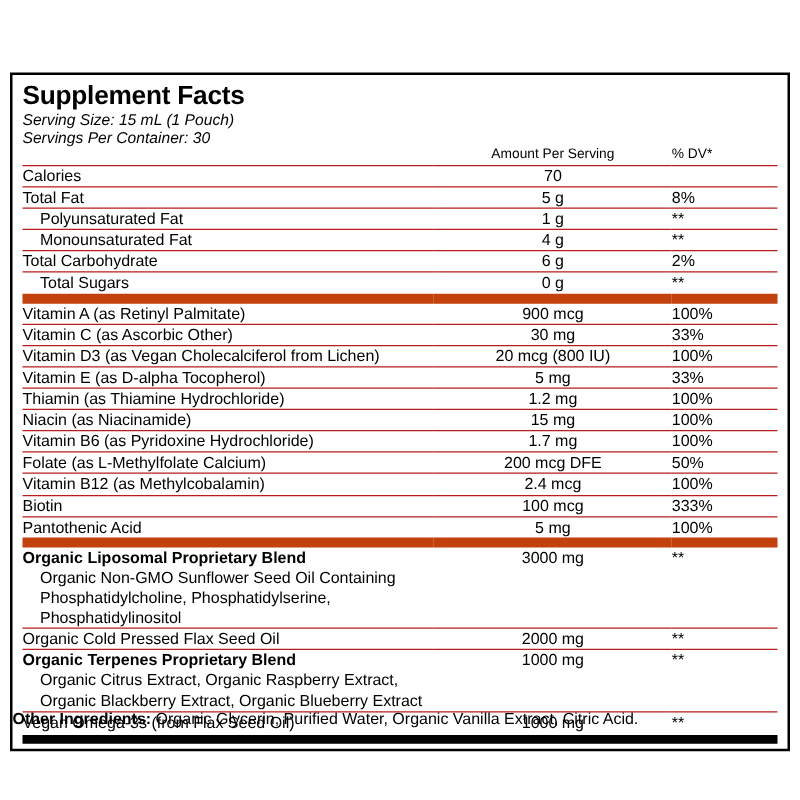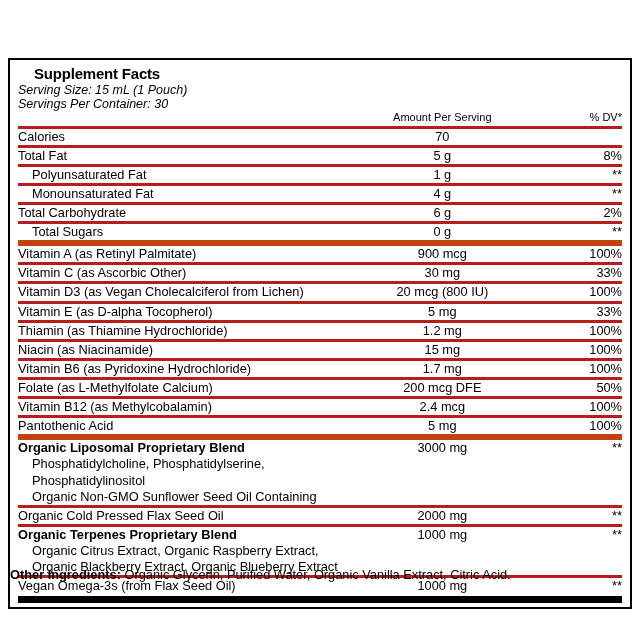--- a/index.html
+++ b/index.html
@@ -18,25 +18,25 @@
     position: absolute;
     left: 8px;
     top: 58px;
     width: 624px;
     box-sizing: border-box;
     border: 2px solid #000;
     padding: 6px 8px 4px 8px;
     background: #fff;
   }
   .title {
-    font-size: 15px;
+    font-size: 21px;
     font-weight: bold;
     letter-spacing: -0.2px;
     line-height: 1.05;
-    margin: 0 0 1px 16px;
+    margin: 0 0 1px 0;
   }
   .serving-line {
     font-size: 12.5px;
     line-height: 1.12;
     font-style: italic;
   }
   .rule-thick { border-top: 7px solid #000; }
 
   table.facts {
     width: 100%;
@@ -48,25 +48,25 @@
     padding: 0;
     vertical-align: top;
     line-height: 1.26;
   }
   col.c-name { width: 54.5%; }
   col.c-amt  { width: 31.5%; }
   col.c-dv   { width: 14%; }
 
   td.name { text-align: left; padding-left: 1px; }
   td.amt  { text-align: center; }
-  td.dv   { text-align: right; padding-right: 2px; }
+  td.dv   { padding-right: 2px; }
 
   tr.hdr td { font-size: 11px; padding-bottom: 1px; }
-  tr.line td { border-top: 3px solid #b91c1c; }
-  tr.lineMed td { border-top: 6px solid #c2410c; }
+  tr.line td { border-top: 1px solid #b91c1c; }
+  tr.lineMed td { border-top: 8px solid #c2410c; }
 
   .indent1 { padding-left: 14px !important; }
   .bold { font-weight: bold; }
 
   .rowpad td { padding-top: 0.5px; padding-bottom: 0.5px; }
 
   .footnotes {
     font-size: 12.4px;
     line-height: 1.25;
     padding-top: 2px;
@@ -169,36 +169,41 @@
           <td class="name">Folate (as L-Methylfolate Calcium)</td>
           <td class="amt">200 mcg DFE</td>
           <td class="dv">50%</td>
         </tr>
         <tr class="rowpad line">
           <td class="name">Vitamin B12 (as Methylcobalamin)</td>
           <td class="amt">2.4 mcg</td>
           <td class="dv">100%</td>
         </tr>
         <tr class="rowpad line">
+          <td class="name">Biotin</td>
+          <td class="amt">100 mcg</td>
+          <td class="dv">333%</td>
+        </tr>
+        <tr class="rowpad line">
           <td class="name">Pantothenic Acid</td>
           <td class="amt">5 mg</td>
           <td class="dv">100%</td>
         </tr>
         <tr class="rowpad lineMed">
           <td class="name bold">Organic Liposomal Proprietary Blend</td>
           <td class="amt">3000 mg</td>
           <td class="dv">**</td>
         </tr>
         <tr class="rowpad">
+          <td class="name indent1">Organic Non-GMO Sunflower Seed Oil Containing</td>
+          <td class="amt"></td>
+          <td class="dv"></td>
+        </tr>
+        <tr class="rowpad">
           <td class="name indent1">Phosphatidylcholine, Phosphatidylserine, Phosphatidylinositol</td>
-          <td class="amt"></td>
-          <td class="dv"></td>
-        </tr>
-        <tr class="rowpad">
-          <td class="name indent1">Organic Non-GMO Sunflower Seed Oil Containing</td>
           <td class="amt"></td>
           <td class="dv"></td>
         </tr>
         <tr class="rowpad line">
           <td class="name">Organic Cold Pressed Flax Seed Oil</td>
           <td class="amt">2000 mg</td>
           <td class="dv">**</td>
         </tr>
         <tr class="rowpad line">
           <td class="name bold">Organic Terpenes Proprietary Blend</td>

